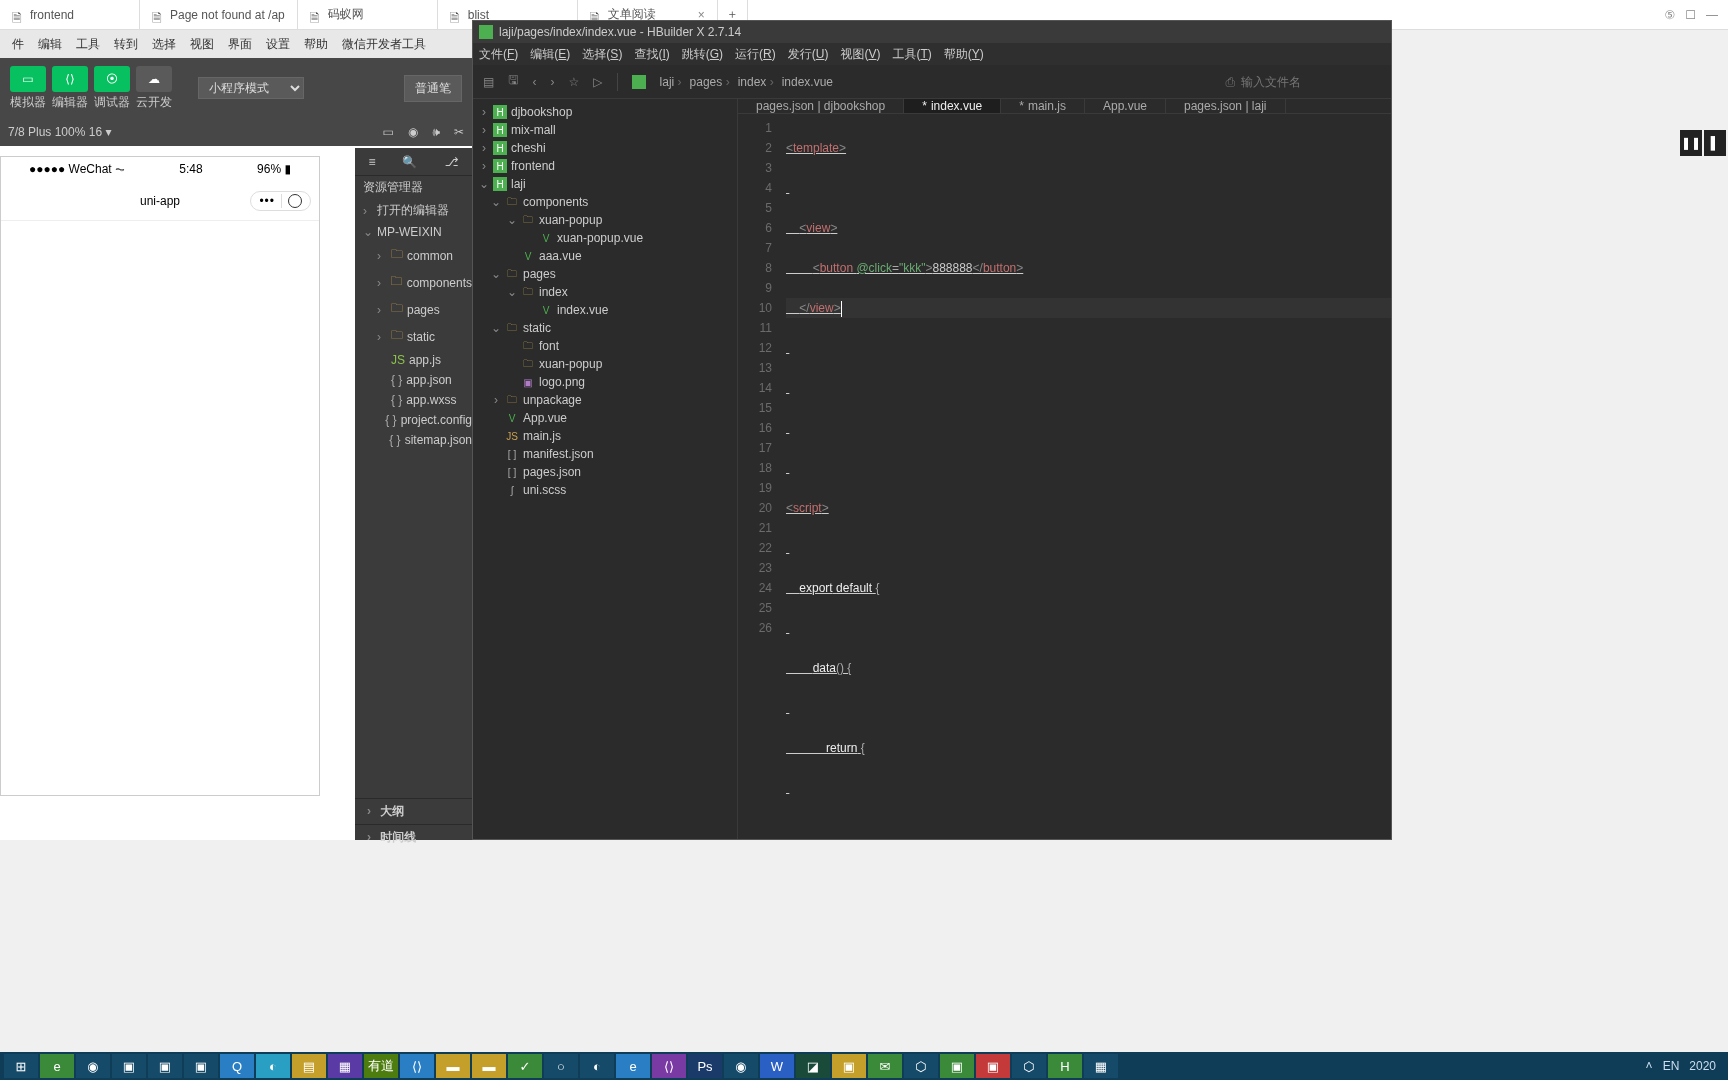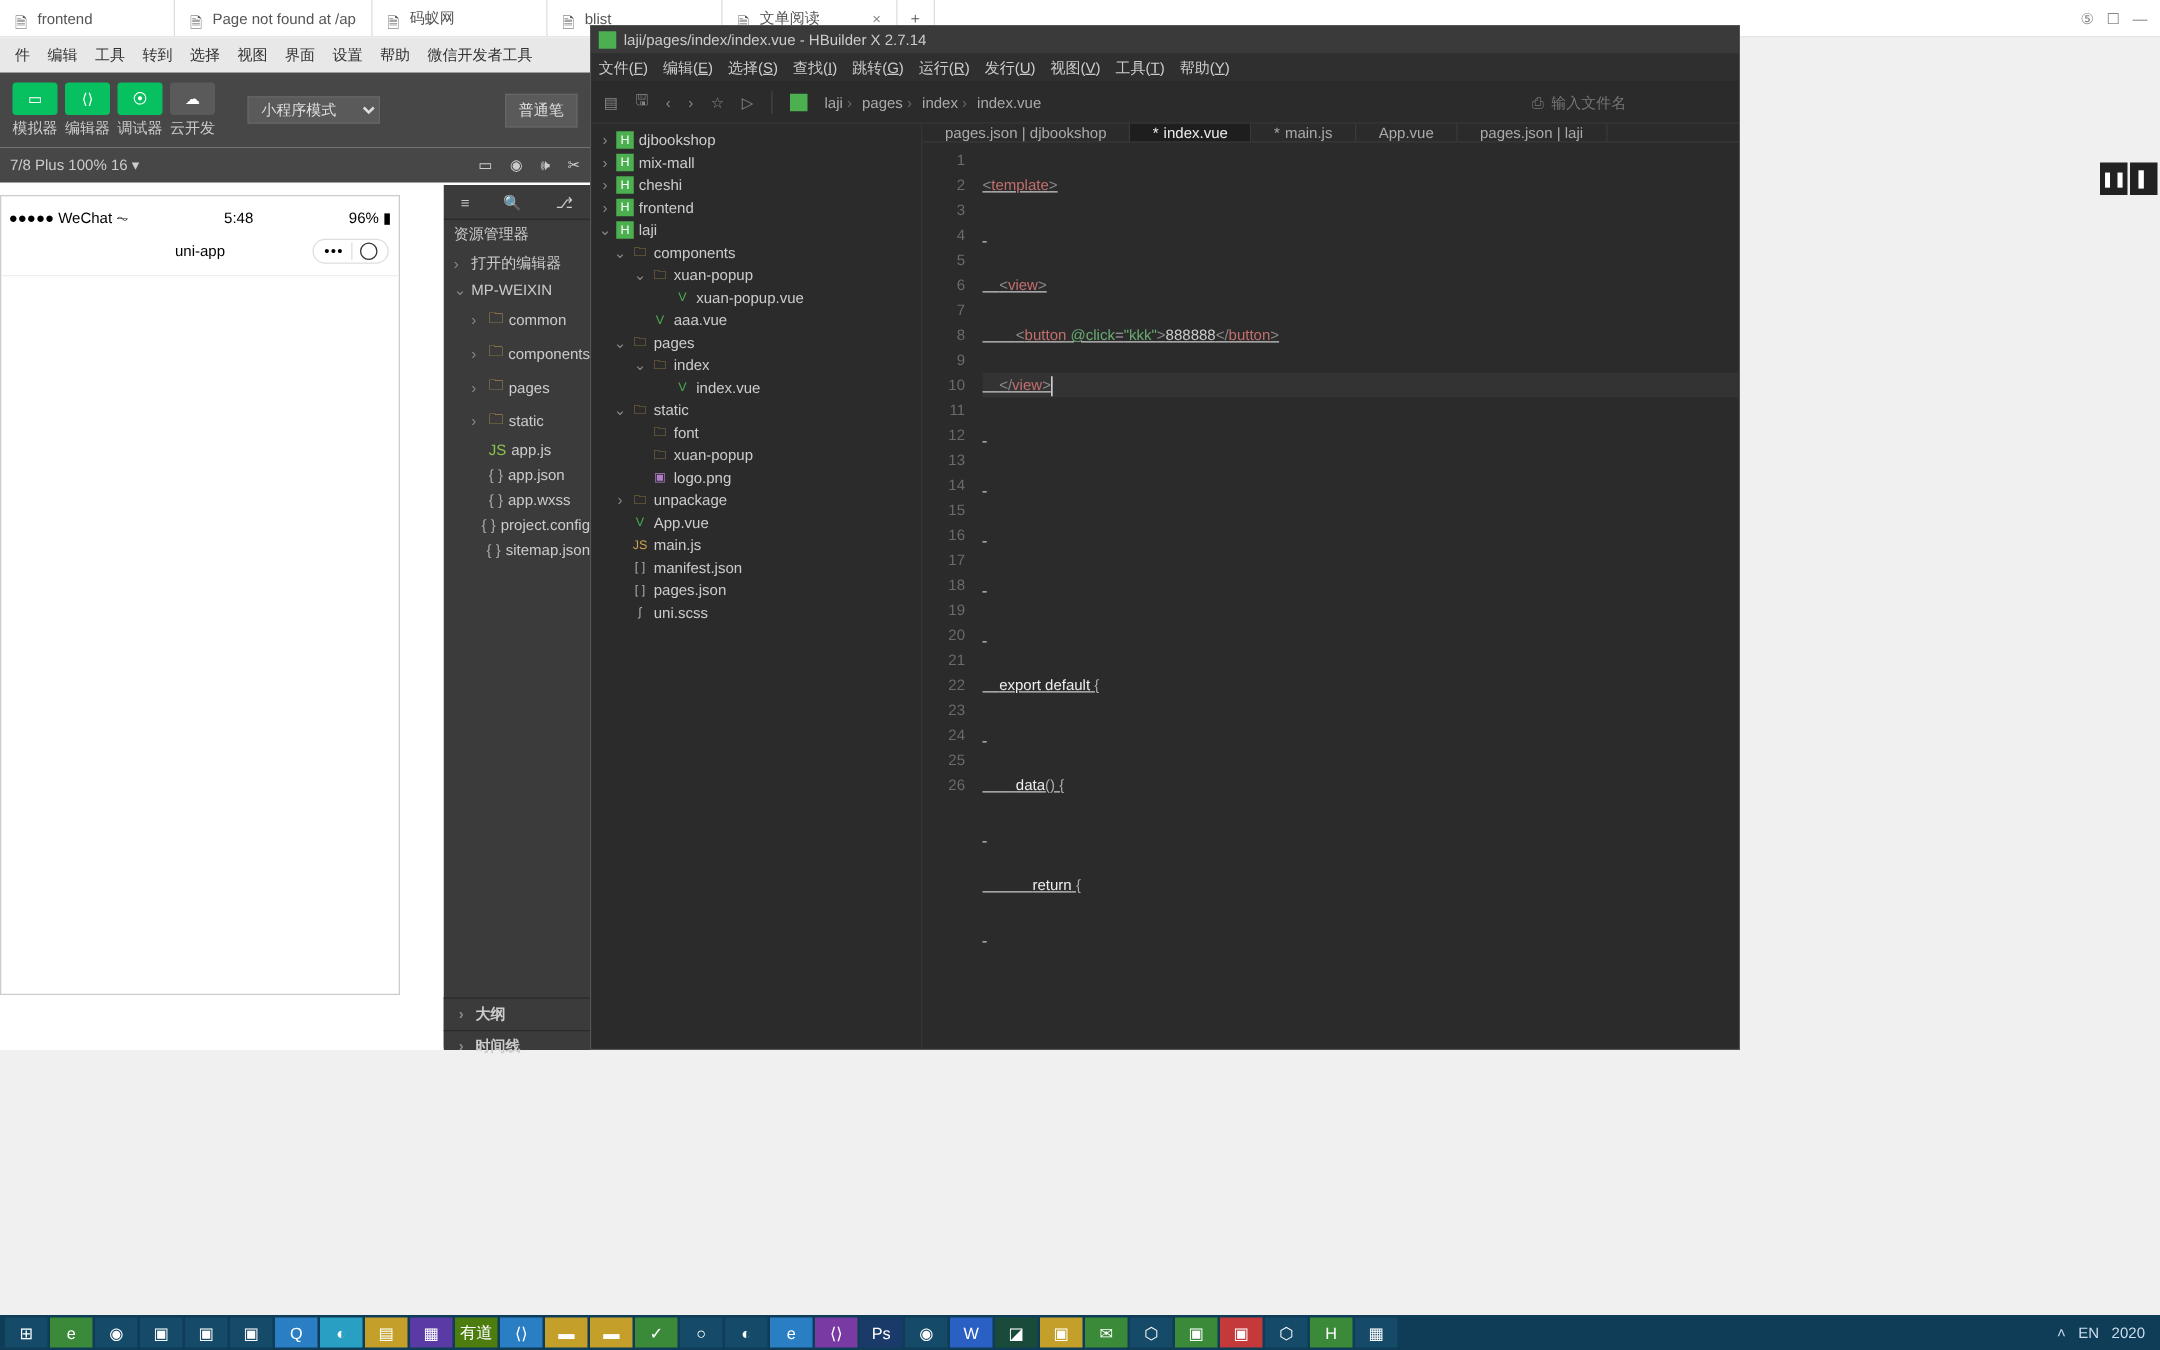--- a/index.html
+++ b/index.html
@@ -18,21 +18,21 @@
 .wx-tool-btn{background:#07c160;color:#fff;width:36px;height:26px;border-radius:3px;display:inline-flex;align-items:center;justify-content:center;}
 .wx-tool-btn.grey{background:#5a5a5a;}
 .wx-tool-group{display:flex;flex-direction:column;align-items:center;gap:2px;color:#ccc;font-size:11px;}
 .wx-tool-row{display:flex;gap:4px;}
 .wx-mode{margin-left:20px;}
 .wx-mode select{background:#5a5a5a;color:#ddd;border:1px solid #666;padding:2px 18px 2px 6px;}
 .wx-pubbtn{background:#5a5a5a;color:#ddd;padding:4px 10px;border:1px solid #666;margin-left:auto;}
 .wx-statusbar{height:28px;background:#474747;display:flex;align-items:center;color:#ccc;padding:0 8px;gap:10px;}
 .wx-statusbar .right{margin-left:auto;display:flex;gap:14px;}
 .phone-frame{margin:10px 0 0 0;width:320px;height:640px;background:#fff;border:1px solid #ccc;display:flex;flex-direction:column;}
-.phone-status{height:24px;display:flex;align-items:flex-end;padding:0 6px;font-size:11px;}
+.phone-status{height:24px;display:flex;align-items:center;padding:0 28px;font-size:11px;}
 .phone-status .mid{flex:1;text-align:center;}
 .phone-nav{height:40px;display:flex;align-items:center;justify-content:center;border-bottom:1px solid #eee;position:relative;}
 .phone-nav .pill{position:absolute;right:8px;display:flex;align-items:center;gap:6px;border:1px solid #ddd;border-radius:14px;padding:2px 8px;}
 .phone-nav .pill .dot{width:14px;height:14px;border:1.5px solid #333;border-radius:50%;display:inline-block;}
 .phone-nav .pill .dots{letter-spacing:1px;}
 .wx-filetree{position:absolute;left:355px;top:118px;width:117px;height:692px;background:#3b3b3b;color:#ccc;overflow:hidden;}
 .wx-ft-head{height:28px;display:flex;align-items:center;justify-content:space-around;border-bottom:1px solid #2a2a2a;}
 .wx-ft-item{padding:3px 0 3px 18px;white-space:nowrap;display:flex;align-items:center;gap:4px;}
 .wx-ft-item.f1{padding-left:8px;}
 .wx-ft-item.f2{padding-left:22px;}
@@ -410,20 +410,21 @@
         <div class="code">
 <div><span class="t-brkt">&lt;</span><span class="t-tag">template</span><span class="t-brkt">&gt;</span></div>
 <div> </div>
 <div>    <span class="t-brkt">&lt;</span><span class="t-tag">view</span><span class="t-brkt">&gt;</span></div>
 <div>        <span class="t-brkt">&lt;</span><span class="t-tag">button</span> <span class="t-attr">@click</span><span class="t-punc">=</span><span class="t-attr">"kkk"</span><span class="t-brkt">&gt;</span><span class="t-txt">888888</span><span class="t-brkt">&lt;/</span><span class="t-tag">button</span><span class="t-brkt">&gt;</span></div>
 <div class="cursor-line">    <span class="t-brkt">&lt;/</span><span class="t-tag">view</span><span class="t-brkt">&gt;</span><span class="cursor"></span></div>
 <div> </div>
 <div> </div>
 <div> </div>
 <div> </div>
+<div><span class="t-brkt">&lt;</span><span class="t-tag">script</span><span class="t-brkt">&gt;</span></div>
 <div> </div>
 <div>    <span class="t-white">export</span> <span class="t-white">default</span> <span class="t-punc">{</span></div>
 <div> </div>
 <div>        <span class="t-white">data</span><span class="t-punc">() {</span></div>
 <div> </div>
 <div>            <span class="t-white">return</span> <span class="t-punc">{</span></div>
 <div> </div>
 
 
 

